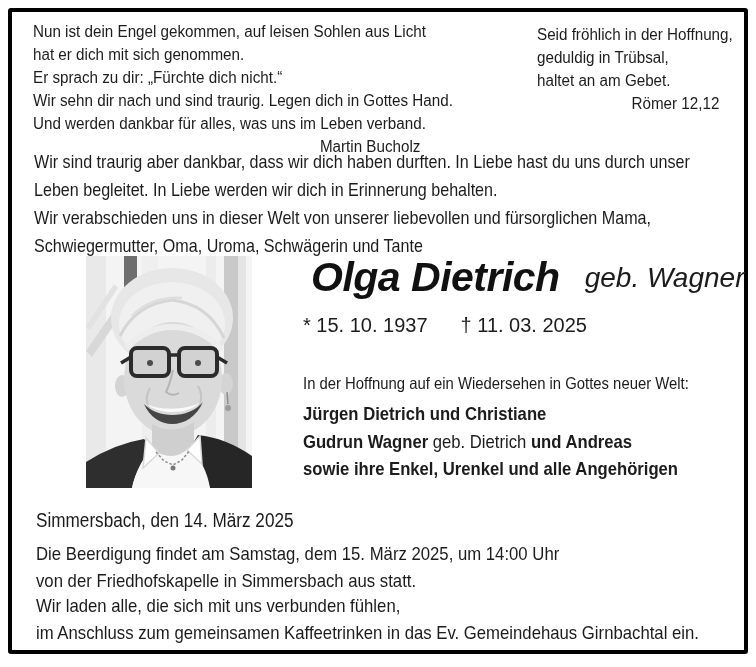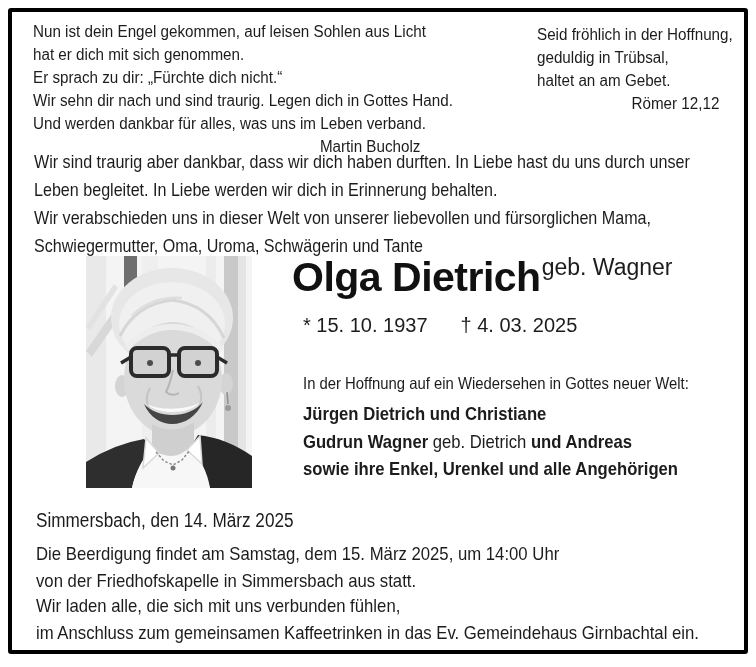--- a/index.html
+++ b/index.html
@@ -45,29 +45,30 @@
     font-size: 18.5px; line-height: 28px;
     transform: scaleX(0.87); transform-origin: 0 0;
   }
 
   .photo-wrap {
     left: 86px; top: 256px;
     width: 166px; height: 232px;
   }
 
   .name-row {
-    left: 292px; top: 254px;
-    display: flex; align-items: flex-start;
+    left: 311px; top: 254px;
+    display: flex; align-items: center;
     white-space: nowrap;
+    font-style: italic;
   }
   .deceased-name {
     font-size: 41px; font-weight: bold; color: #111111;
     letter-spacing: -0.5px;
   }
-  .maiden-name { font-size: 23px; margin-left: 1px; color: #1c1c1c; }
+  .maiden-name { font-size: 28px; margin-left: 25px; color: #1c1c1c; }
 
   .dates-row { left: 303px; top: 314px; font-size: 20px; white-space: nowrap; }
   .birth-date { display: inline-block; min-width: 152px; }
 
   .hope-family {
     left: 303px; top: 371px;
     transform: scaleX(0.90); transform-origin: 0 0;
     white-space: nowrap;
   }
   .hope-line { display: block; font-size: 16.5px; line-height: 24px; margin-bottom: 5px; }
@@ -180,21 +181,21 @@
   </svg>
 </div>
 
 <div class="abs name-row">
   <span class="deceased-name">Olga Dietrich</span>
   <span class="maiden-name">geb. Wagner</span>
 </div>
 
 <div class="abs dates-row">
   <span class="birth-date">* 15. 10. 1937</span>
-  <span class="death-date">† 4. 03. 2025</span>
+  <span class="death-date">† 11. 03. 2025</span>
 </div>
 
 <div class="abs hope-family">
   <span class="hope-line">In der Hoffnung auf ein Wiedersehen in Gottes neuer Welt:</span>
   <span class="family-line">Jürgen Dietrich und Christiane</span>
   <span class="family-line"><span>Gudrun Wagner</span><span class="regular"> geb. Dietrich </span><span>und Andreas</span></span>
   <span class="family-line">sowie ihre Enkel, Urenkel und alle Angehörigen</span>
 </div>
 
 <div class="abs dateline nowrap">Simmersbach, den 14. März 2025</div>

